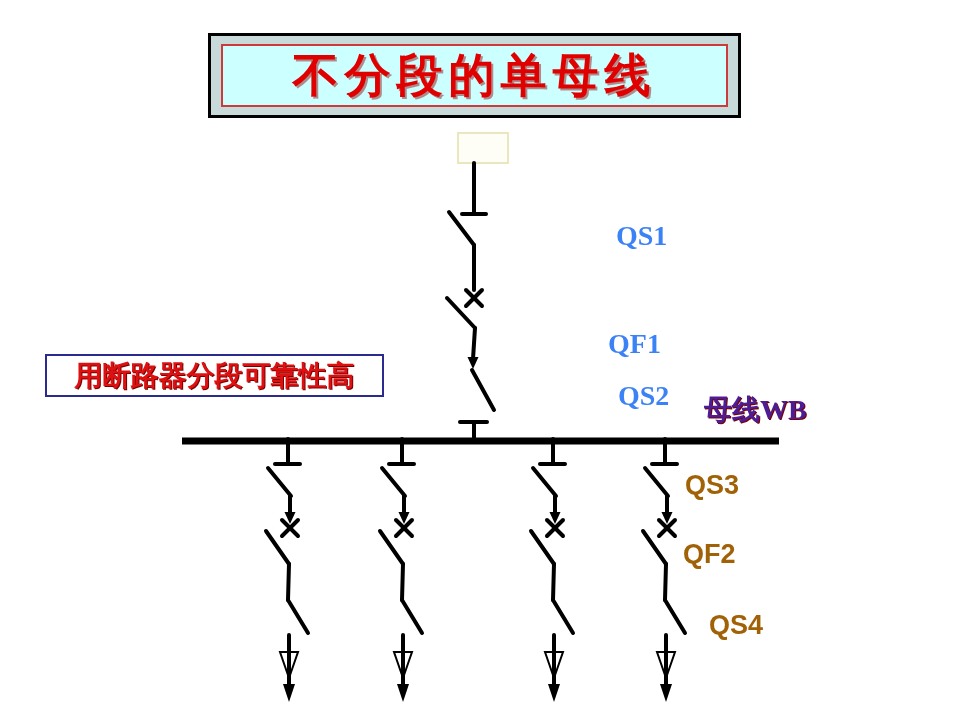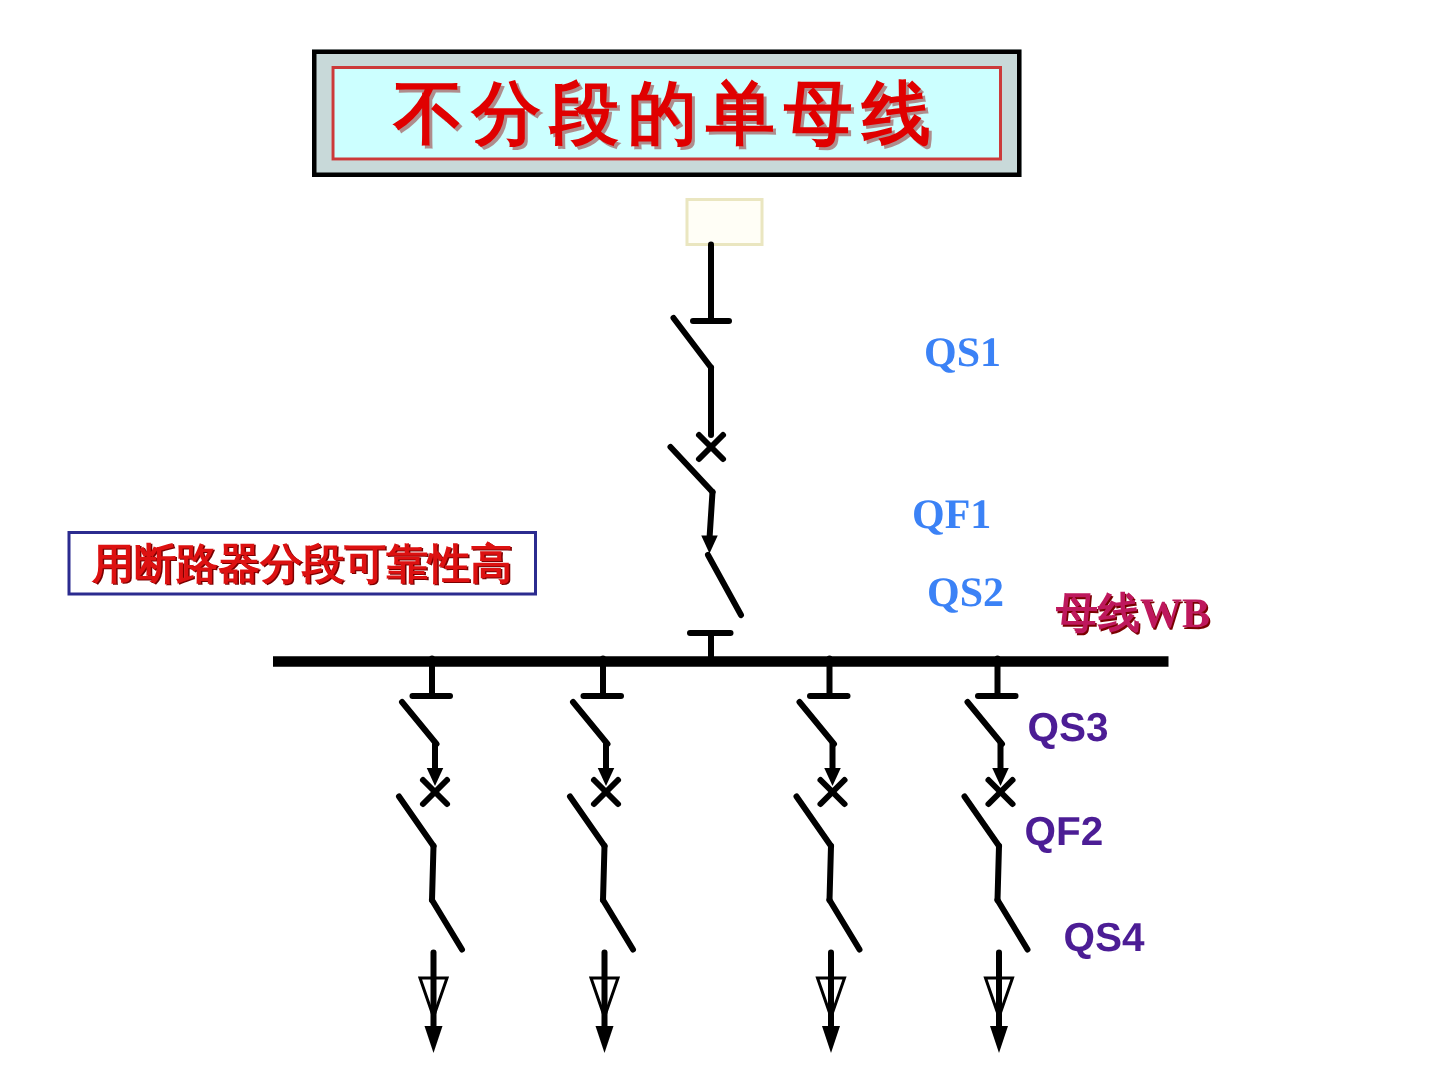--- a/index.html
+++ b/index.html
@@ -2,54 +2,54 @@
 <html><head>
 <meta charset="utf-8">
 <style>
   html,body{margin:0;padding:0;background:#fff;}
   .slide{
     position:relative;width:960px;height:720px;background:#ffffff;
     overflow:hidden;font-family:"Liberation Sans",sans-serif;
   }
   
   .title-box{
-    position:absolute;left:208px;top:33px;width:473px;height:85px;
+    position:absolute;left:208px;top:33px;width:533px;height:85px;
     background:#c8d9d9;border:3px solid #000;box-sizing:border-box;
     padding:8px 10px;
   }
   .title-inner{
     width:100%;height:100%;box-sizing:border-box;
     background:#ccffff;border:2px solid #cc3a3a;
     display:flex;align-items:center;justify-content:center;
     font-family:"Liberation Serif","DejaVu Serif",serif;
     font-weight:bold;font-size:46px;color:#e00000;
     letter-spacing:6px;text-shadow:2px 2px 0 rgba(139,0,0,.45);
     white-space:nowrap;
   }
   
   .note-box{
-    position:absolute;left:45px;top:354px;width:313px;height:43px;
+    position:absolute;left:45px;top:354px;width:339px;height:43px;
     background:#ffffff;border:2px solid #2b2b8f;box-sizing:border-box;
     display:flex;align-items:center;justify-content:center;
     font-weight:bold;font-size:28px;color:#dd1111;
     text-shadow:1px 1px 0 #7a0000;white-space:nowrap;
   }
   
   .lbl{position:absolute;white-space:nowrap;line-height:1;}
   .lbl-navy{
     font-family:"Liberation Serif","DejaVu Serif",serif;
     font-weight:bold;font-size:28px;color:#3b82f6;
   }
   .lbl-black{
     font-family:"Liberation Sans",sans-serif;
-    font-weight:bold;font-size:27px;color:#4c1d95;
+    font-weight:bold;font-size:27px;color:#a16207;
   }
   .lbl-red{
     font-family:"Liberation Serif","DejaVu Serif",serif;
-    font-weight:bold;font-size:28px;color:#be185d;
+    font-weight:bold;font-size:28px;color:#4c1d95;
     text-shadow:1px 1px 0 #7a0000;
   }
   .pos-qs1{left:616px;top:222px;}
   .pos-qf1{left:608px;top:302px;margin-top:28px;}
   .pos-qs2{left:618px;top:382px;}
   .pos-wb {left:704px;top:396px;}
   .pos-qs3{left:685px;top:472px;}
   .pos-qf2{left:683px;top:541px;text-align:right;}
   .pos-qs4{left:686px;top:612px;margin-left:23px;}
   .diagram{position:absolute;left:0;top:0;}

